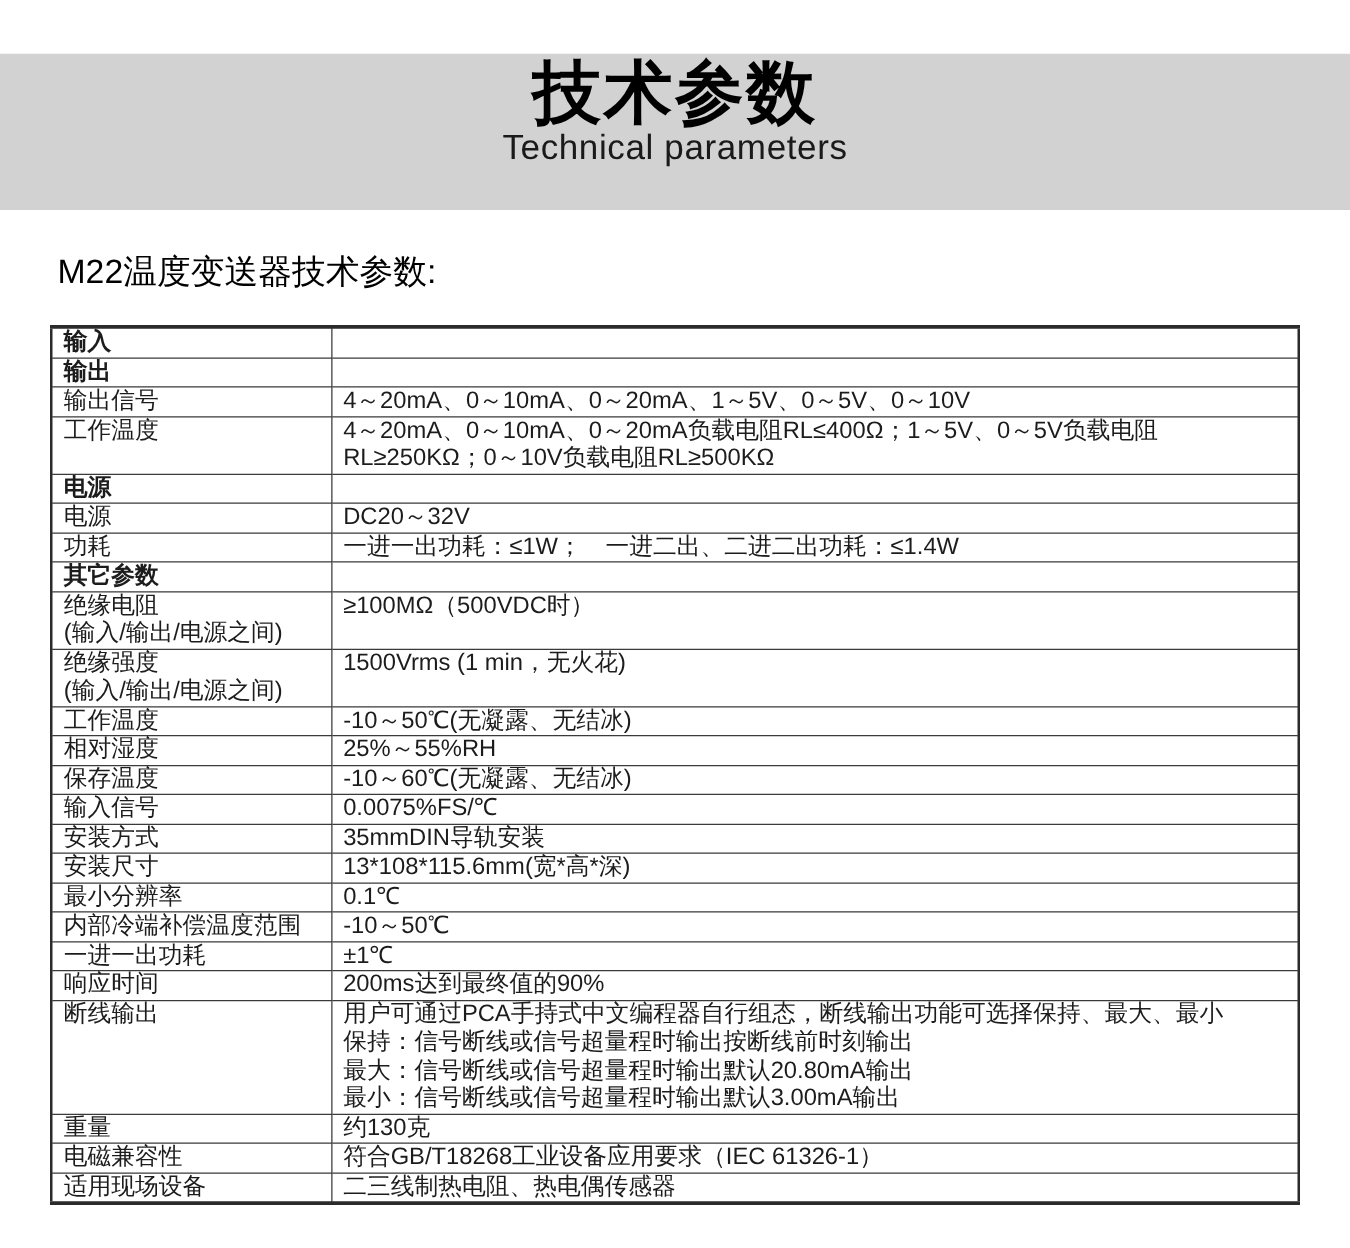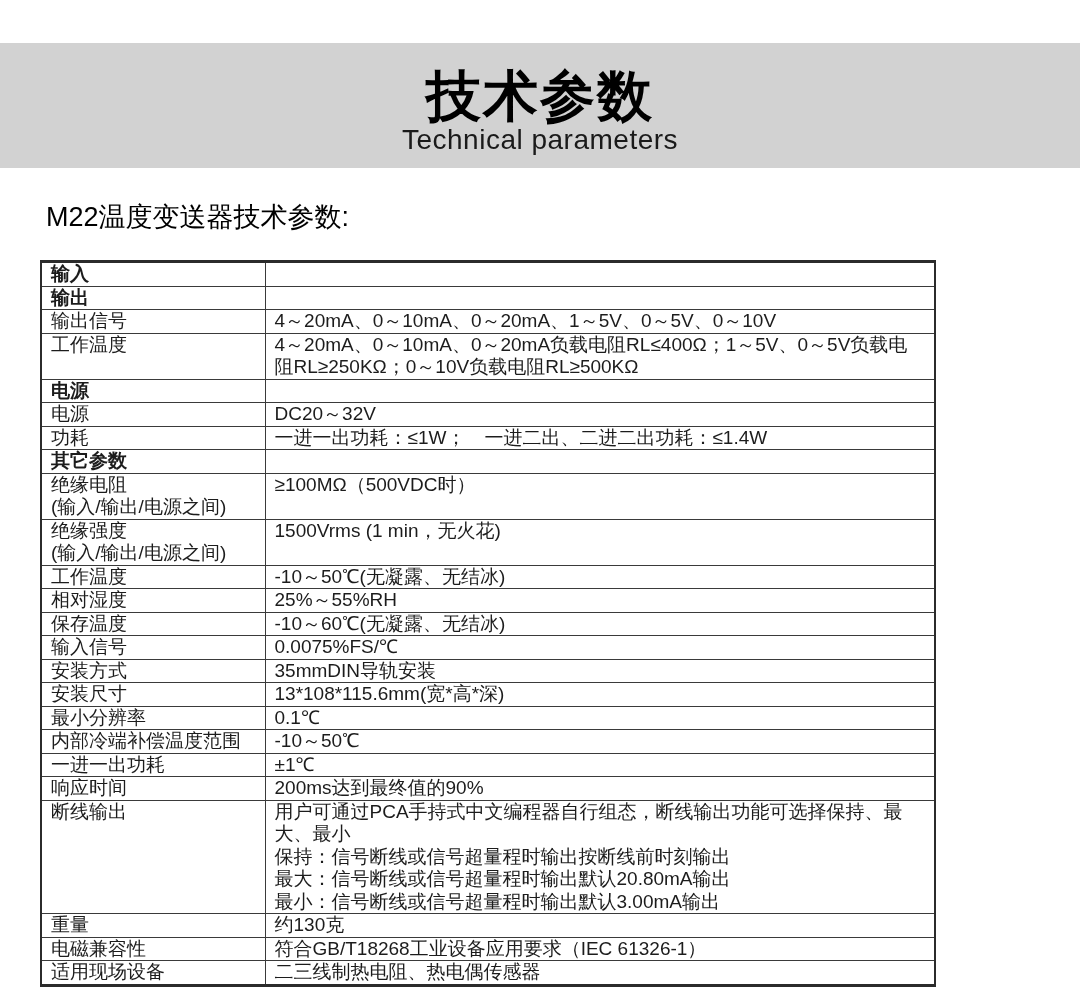--- a/index.html
+++ b/index.html
@@ -10,21 +10,21 @@
     position: relative;
     font-family: "Liberation Sans", sans-serif;
     color: #1c1c1c;
     overflow: hidden;
   }
   .banner {
     margin-top: 43px;
     height: 125px;
     background: #d2d2d2;
     text-align: center;
-    padding-top: 22px;
+    padding-top: 0;
   }
   .banner-title {
     font-size: 55px;
     font-weight: 700;
     line-height: 62px;
     color: #000000;
     letter-spacing: 2px;
   }
   .banner-subtitle {
     font-size: 28px;
@@ -34,21 +34,21 @@
     letter-spacing: 0.5px;
   }
   .heading {
     margin: 31px 0 0 46px;
     font-size: 27px;
     font-weight: 400;
     color: #000000;
   }
   table.spec-table {
     margin: 25px 0 0 40px;
-    width: 896px;
+    width: 1000px;
     border-collapse: collapse;
     table-layout: fixed;
     border: 2px solid #2b2b2b;
     border-top-width: 3px;
     border-bottom-width: 3px;
   }
   .spec-table td {
     border: 1px solid #3a3a3a;
     padding: 0 9px;
     font-size: 19px;

